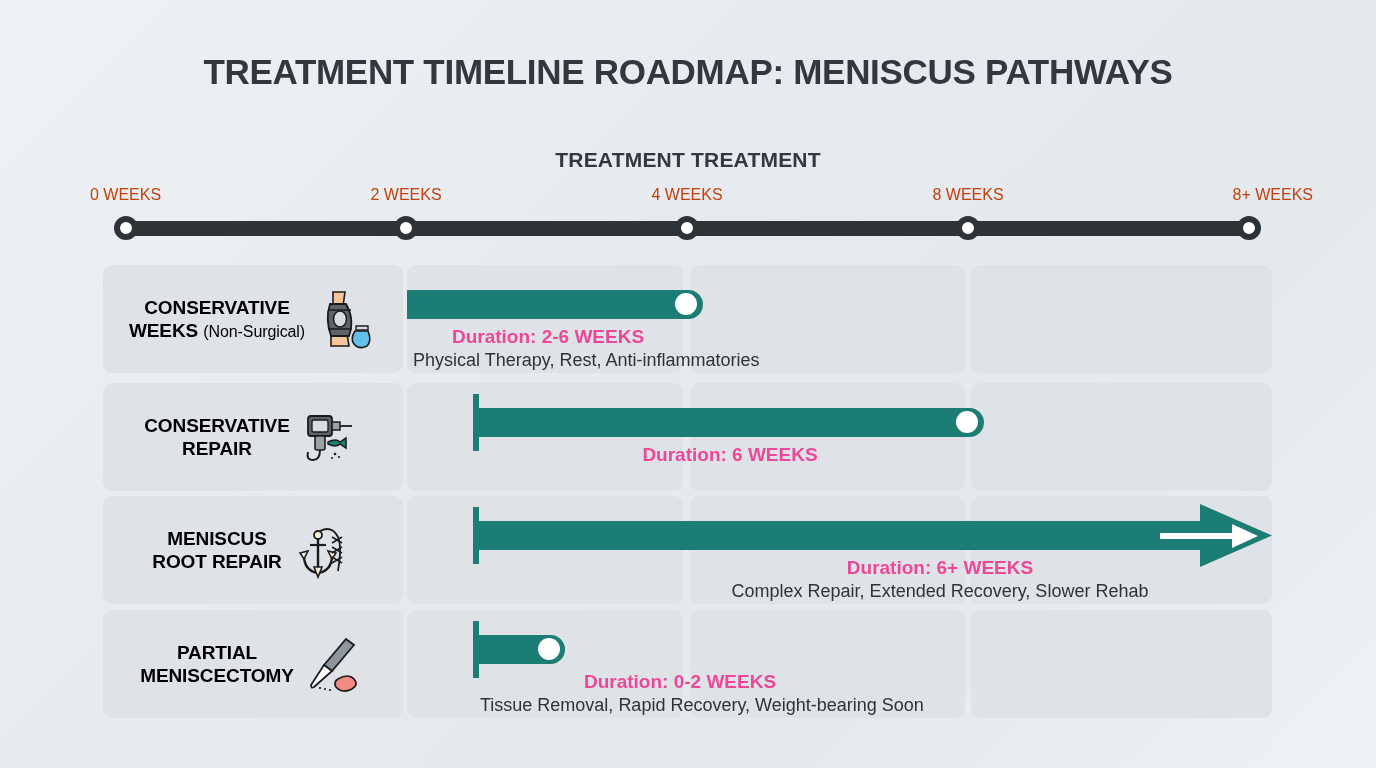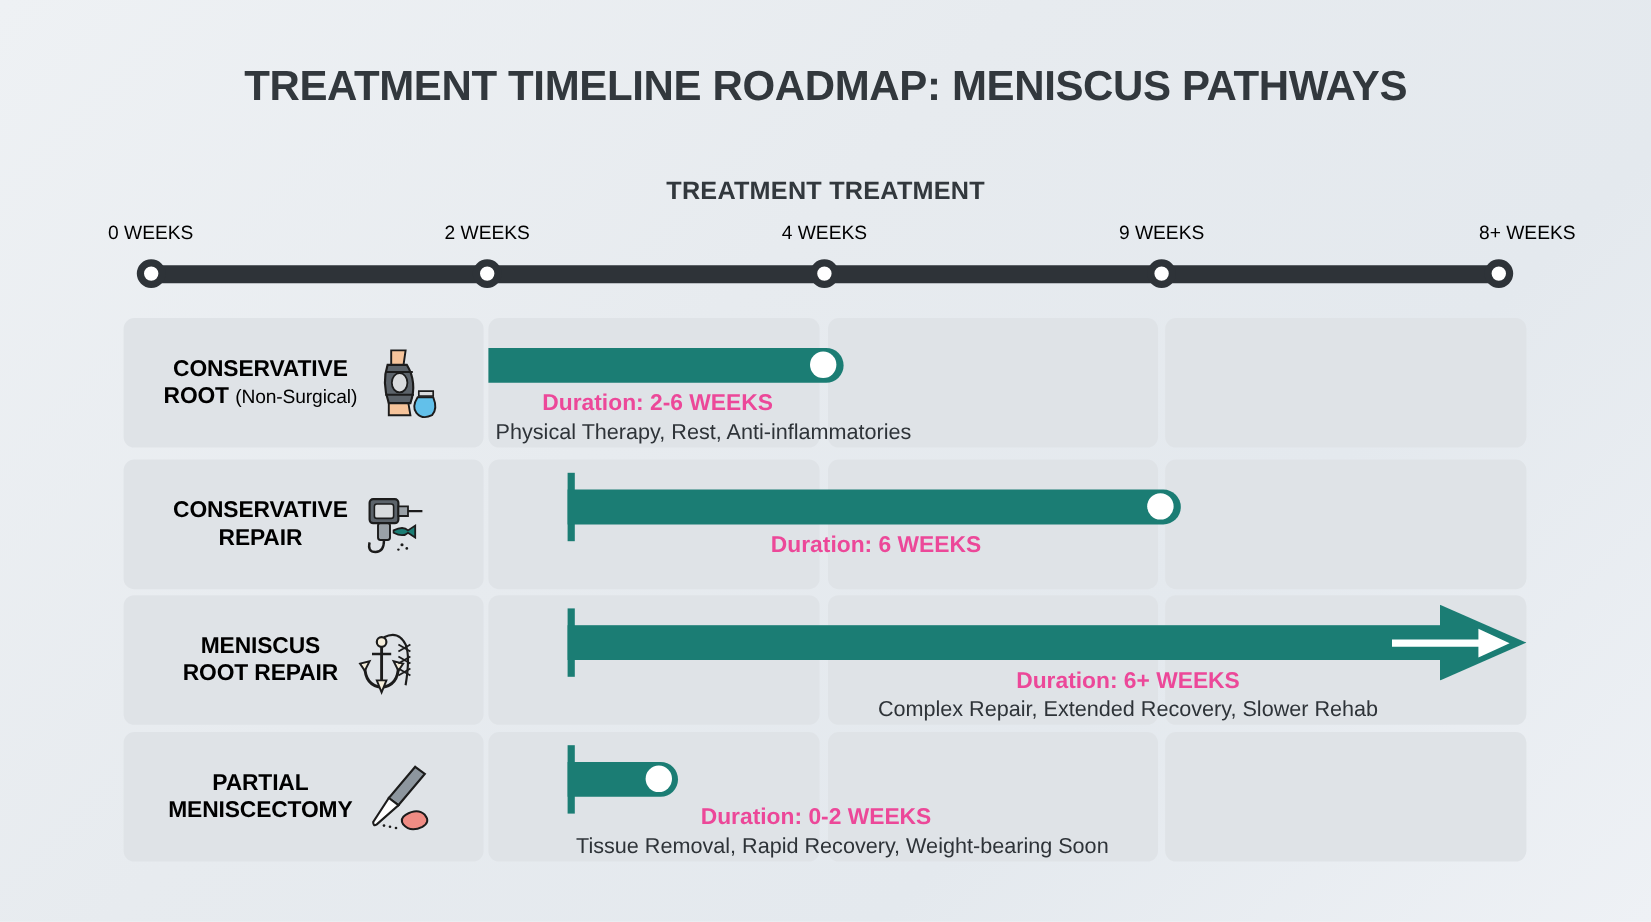--- a/index.html
+++ b/index.html
@@ -33,21 +33,21 @@
   }
   .axis-tick {
     position: absolute; top: 216px; width: 24px; height: 24px;
     margin-left: -12px;
     border-radius: 50%;
     background: #ffffff;
     border: 6px solid #2e3338;
   }
   .axis-label {
     position: absolute; top: 186px;
-    font-size: 16px; color: #000000; white-space: nowrap;
+    font-size: 16px; color: #c2410c; white-space: nowrap;
     transform: translateX(-50%);
   }
   .axis-label.first { transform: none; }
   .axis-label.last  { transform: translateX(-100%); margin-left: 23px; }
 
   
   .row { position: absolute; left: 0; height: 108px; }
   .row-label {
     position: absolute; left: 103px; width: 300px; height: 108px;
     background: #dfe3e7; border-radius: 9px;
@@ -95,35 +95,35 @@
   <div class="title">TREATMENT TIMELINE ROADMAP: MENISCUS PATHWAYS</div>
 
   <div class="axis-title">TREATMENT TREATMENT</div>
 
   <div class="axis-wrap">
     <div class="axis-line"></div>
 
     <div class="axis-label first" style="left:90px">0 WEEKS</div>
     <div class="axis-label" style="left:406px">2 WEEKS</div>
     <div class="axis-label" style="left:687px">4 WEEKS</div>
-    <div class="axis-label" style="left:968px">9 WEEKS</div>
+    <div class="axis-label" style="left:968px">8 WEEKS</div>
     <div class="axis-label last" style="left:1290px">8+ WEEKS</div>
 
     <div class="axis-tick" style="left:126px"></div>
     <div class="axis-tick" style="left:406px"></div>
     <div class="axis-tick" style="left:687px"></div>
     <div class="axis-tick" style="left:968px"></div>
     <div class="axis-tick" style="left:1249px"></div>
   </div>
 
   <div class="row" style="top:265px">
     <div class="row-label">
       <div class="row-label-text">
         <span>CONSERVATIVE</span><br>
-        <span>ROOT</span>
+        <span>WEEKS</span>
         <span class="sub">(Non-Surgical)</span>
       </div>
       <svg class="row-icon" viewBox="0 0 66 66">
         <path d="M22 6 L34 6 L32 20 L22 20 Z" fill="#f6c49b" stroke="#1c1c1c" stroke-width="1.6"></path>
         <path d="M20 48 L36 48 L38 60 L20 60 Z" fill="#f6c49b" stroke="#1c1c1c" stroke-width="1.6"></path>
         <path d="M19 18 Q14 33 20 50 L38 50 Q44 33 35 18 Z" fill="#5c636a" stroke="#1c1c1c" stroke-width="1.8"></path>
         <ellipse cx="29" cy="33" rx="6.5" ry="8" fill="#d9dbdd" stroke="#1c1c1c" stroke-width="1.5"></ellipse>
         <path d="M17 24 L40 24 M17 43 L41 43" stroke="#1c1c1c" stroke-width="1.6" fill="none"></path>
         <path d="M45 40 h12 v4 h-12 z" fill="#d9dbdd" stroke="#1c1c1c" stroke-width="1.4"></path>
         <path d="M44 45 q-5 8 -1 13 q5 6 13 2 q5 -5 1 -15 z" fill="#62c0ea" stroke="#1c1c1c" stroke-width="1.6"></path>

